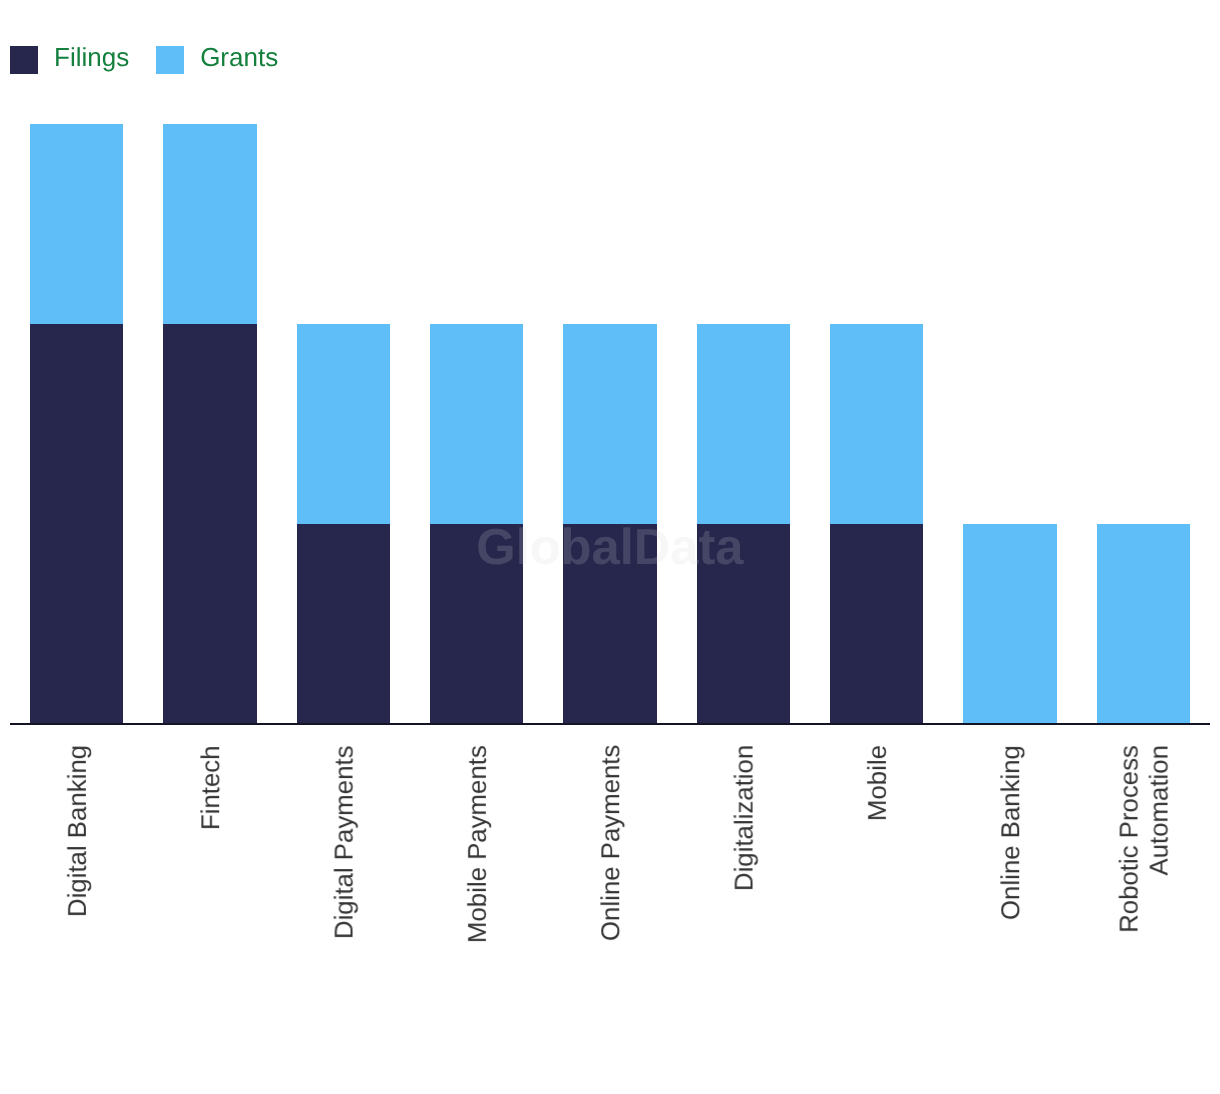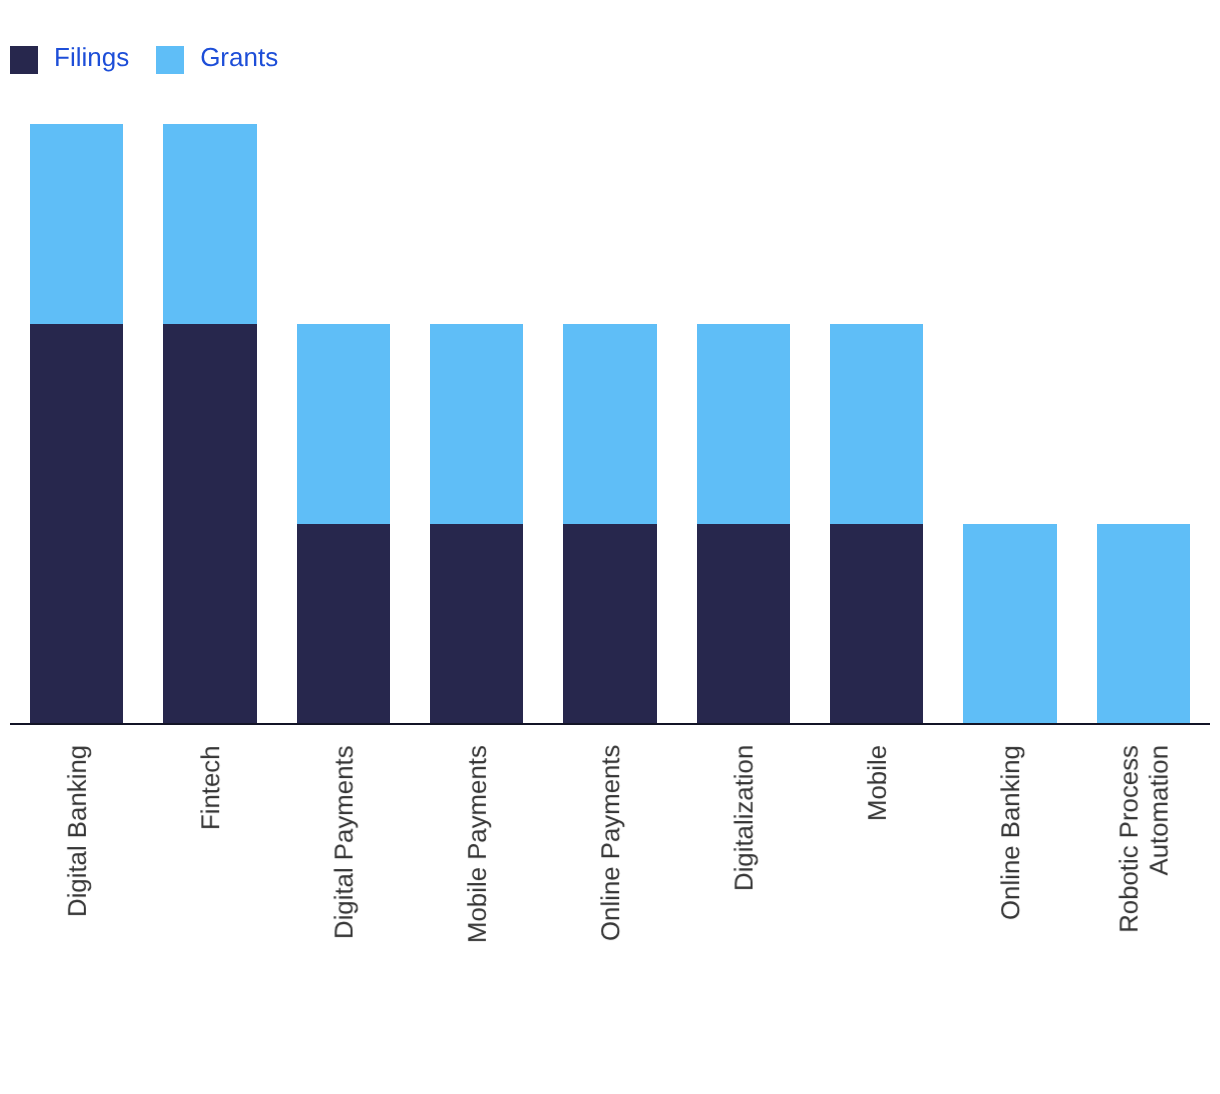--- a/index.html
+++ b/index.html
@@ -41,21 +41,21 @@
     height: 28px;
     flex: 0 0 auto;
   }
   .legend-label {
     margin-left: 16px;
     position: relative;
     top: -2.3px;
     transform: translateZ(0);
     font-size: 26px;
     line-height: 27px;
-    color: #1d4ed8;
+    color: #15803d;
     white-space: nowrap;
   }
 
   
   .plot {
     position: absolute;
     left: 10px;
     top: 124px;
     width: 1200px;
     height: 599.5px;
@@ -165,20 +165,21 @@
       <div class="bar-group" style="left: 953.333px; width: 93.3333px;">
         <div class="bar-segment" style="background: rgb(95, 190, 247); height: 199.833px; bottom: 0px;"></div>
       </div>
       <div class="bar-group" style="left: 1086.67px; width: 93.3333px;">
         <div class="bar-segment" style="background: rgb(95, 190, 247); height: 199.833px; bottom: 0px;"></div>
       </div>
     </div>
 
   <div class="axis-line"></div>
 
+  <div class="watermark">GlobalData</div>
 
   <div class="xlabels" id="xlabels">
       <div class="xlabel" style="transform: translate(62.8667px, 917.1px) rotate(-90deg);">Digital Banking</div>
       <div class="xlabel" style="transform: translate(196.2px, 830.1px) rotate(-90deg);">Fintech</div>
       <div class="xlabel" style="transform: translate(329.533px, 939.1px) rotate(-90deg);">Digital Payments</div>
       <div class="xlabel" style="transform: translate(462.867px, 943.1px) rotate(-90deg);">Mobile Payments</div>
       <div class="xlabel" style="transform: translate(596.2px, 941.1px) rotate(-90deg);">Online Payments</div>
       <div class="xlabel" style="transform: translate(729.533px, 891.1px) rotate(-90deg);">Digitalization</div>
       <div class="xlabel" style="transform: translate(862.867px, 821.1px) rotate(-90deg);">Mobile</div>
       <div class="xlabel" style="transform: translate(996.2px, 920.1px) rotate(-90deg);">Online Banking</div>

